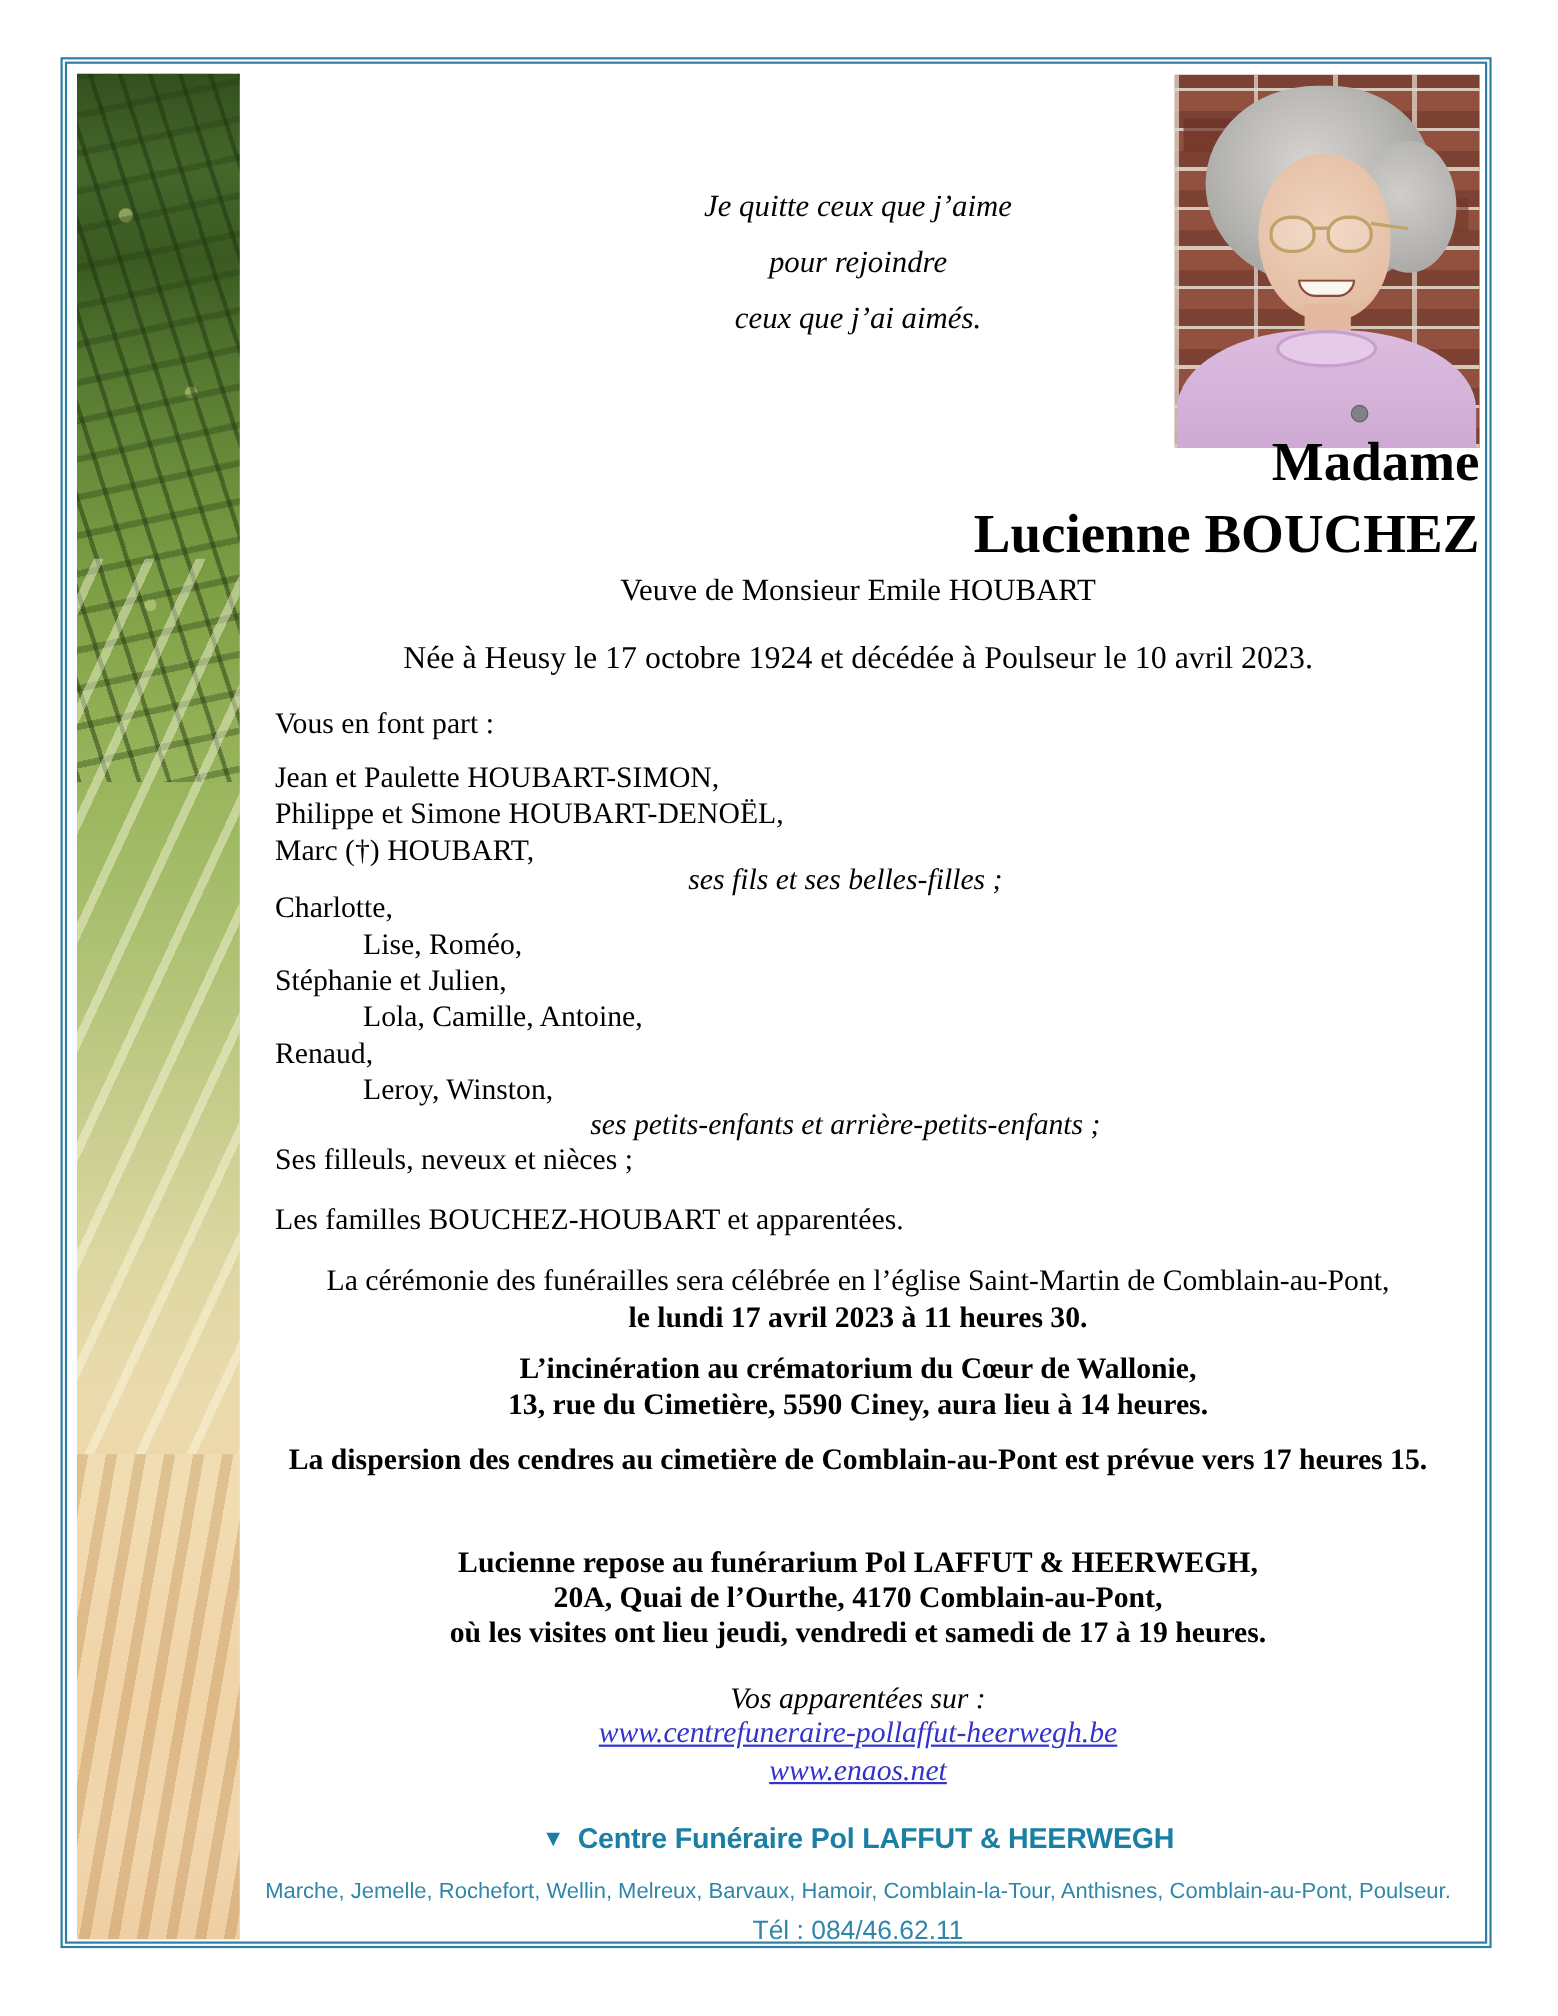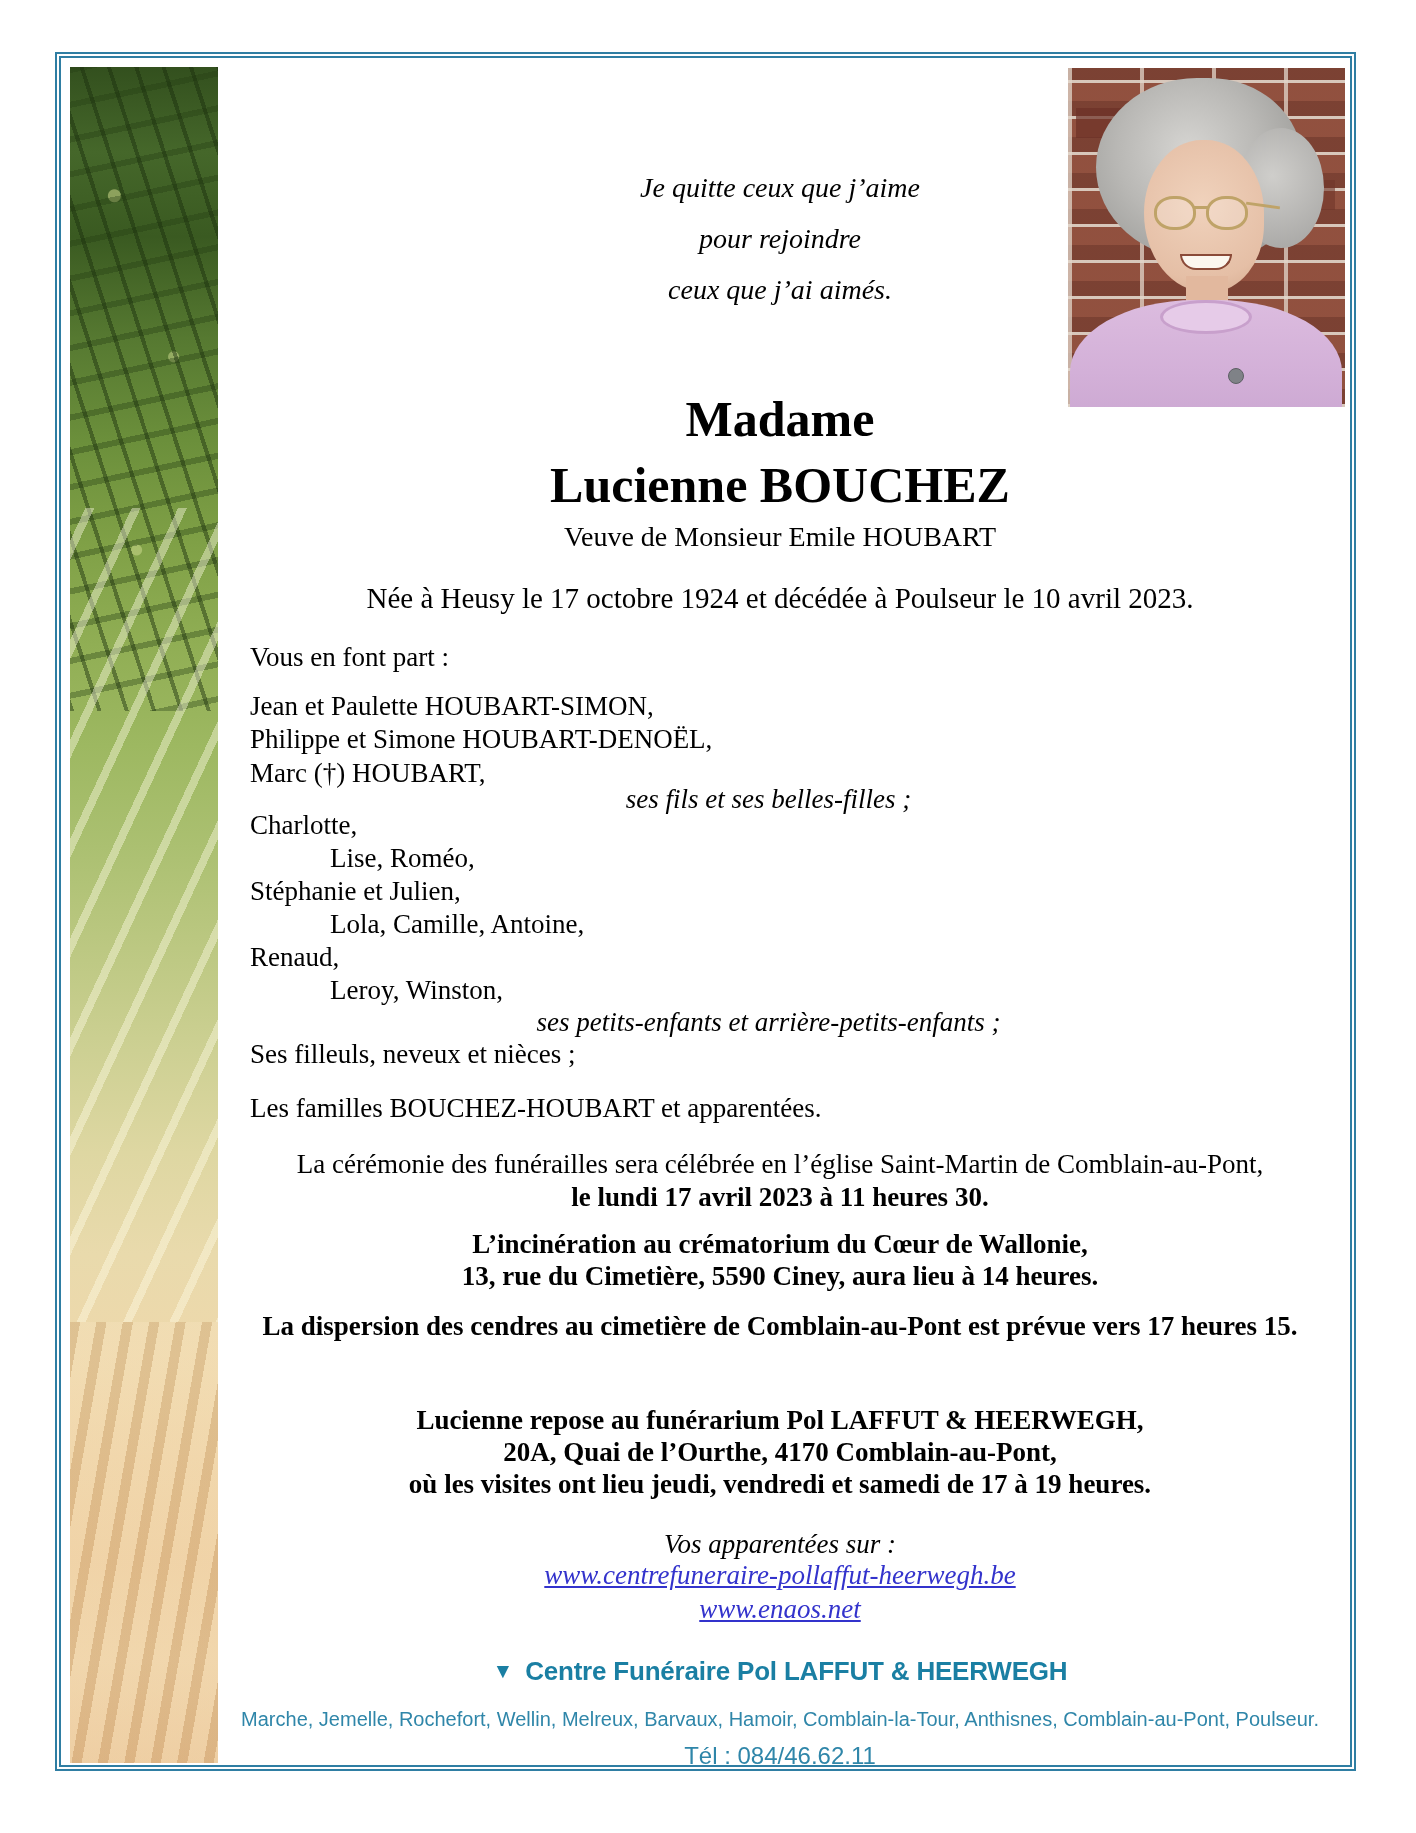--- a/index.html
+++ b/index.html
@@ -70,21 +70,21 @@
 
   
   .t{position:absolute;white-space:nowrap;}
   .c{left:215px;width:1130px;text-align:center;}
   .l{left:250px;}
   .i{left:330px;}
   .r{left:215px;width:1107px;text-align:center;}
   .fs27{font-size:27px;line-height:33px;}
   .fs29{font-size:29px;}
   .fs33{font-size:28px;}
-  .fs50{font-size:50px;font-weight:bold;}
+  .fs50{font-size:50px;font-weight:bold;text-align:right;}
   .it{font-style:italic;}
   .b{font-weight:bold;}
   .quote{font-size:28px;font-style:italic;}
   .link{color:var(--link);text-decoration:underline;font-style:italic;font-size:27px;cursor:pointer;}
   .logo{font-family:"Liberation Sans", sans-serif;font-weight:bold;font-size:26px;
         color:var(--logoTeal);letter-spacing:-0.2px;}
   .logo .marker{font-size:21px;margin-right:12px;position:relative;top:-2px;}
   .towns{font-family:"Liberation Sans", sans-serif;font-size:20px;color:var(--footTeal);}
   .phone{font-family:"Liberation Sans", sans-serif;font-size:24px;color:var(--footTeal);}
 </style>

